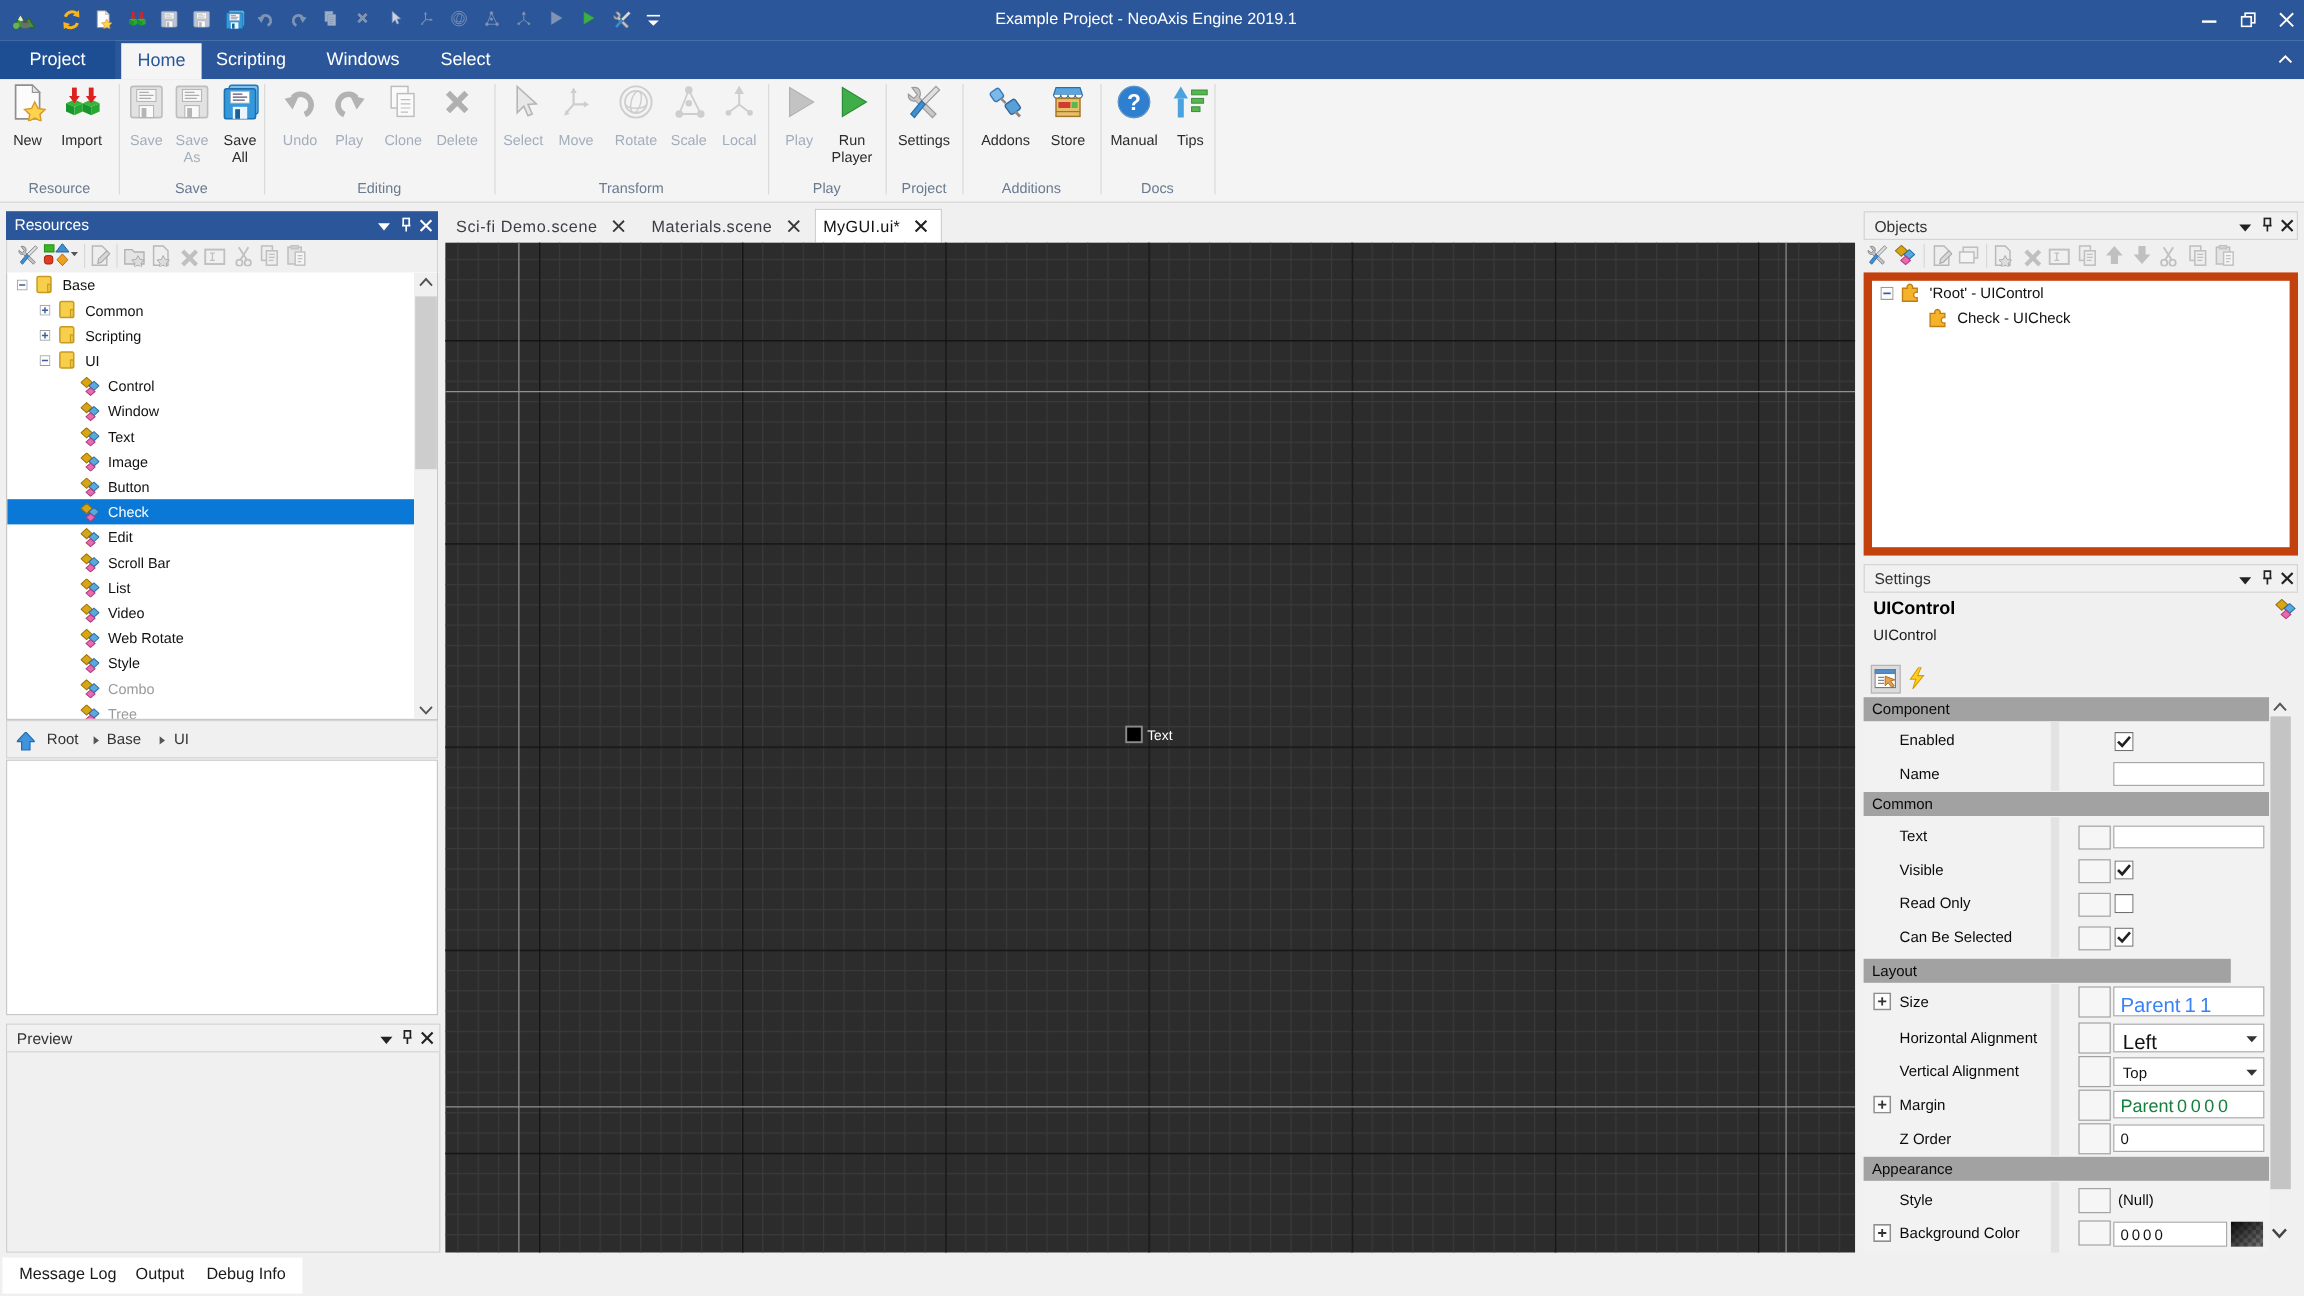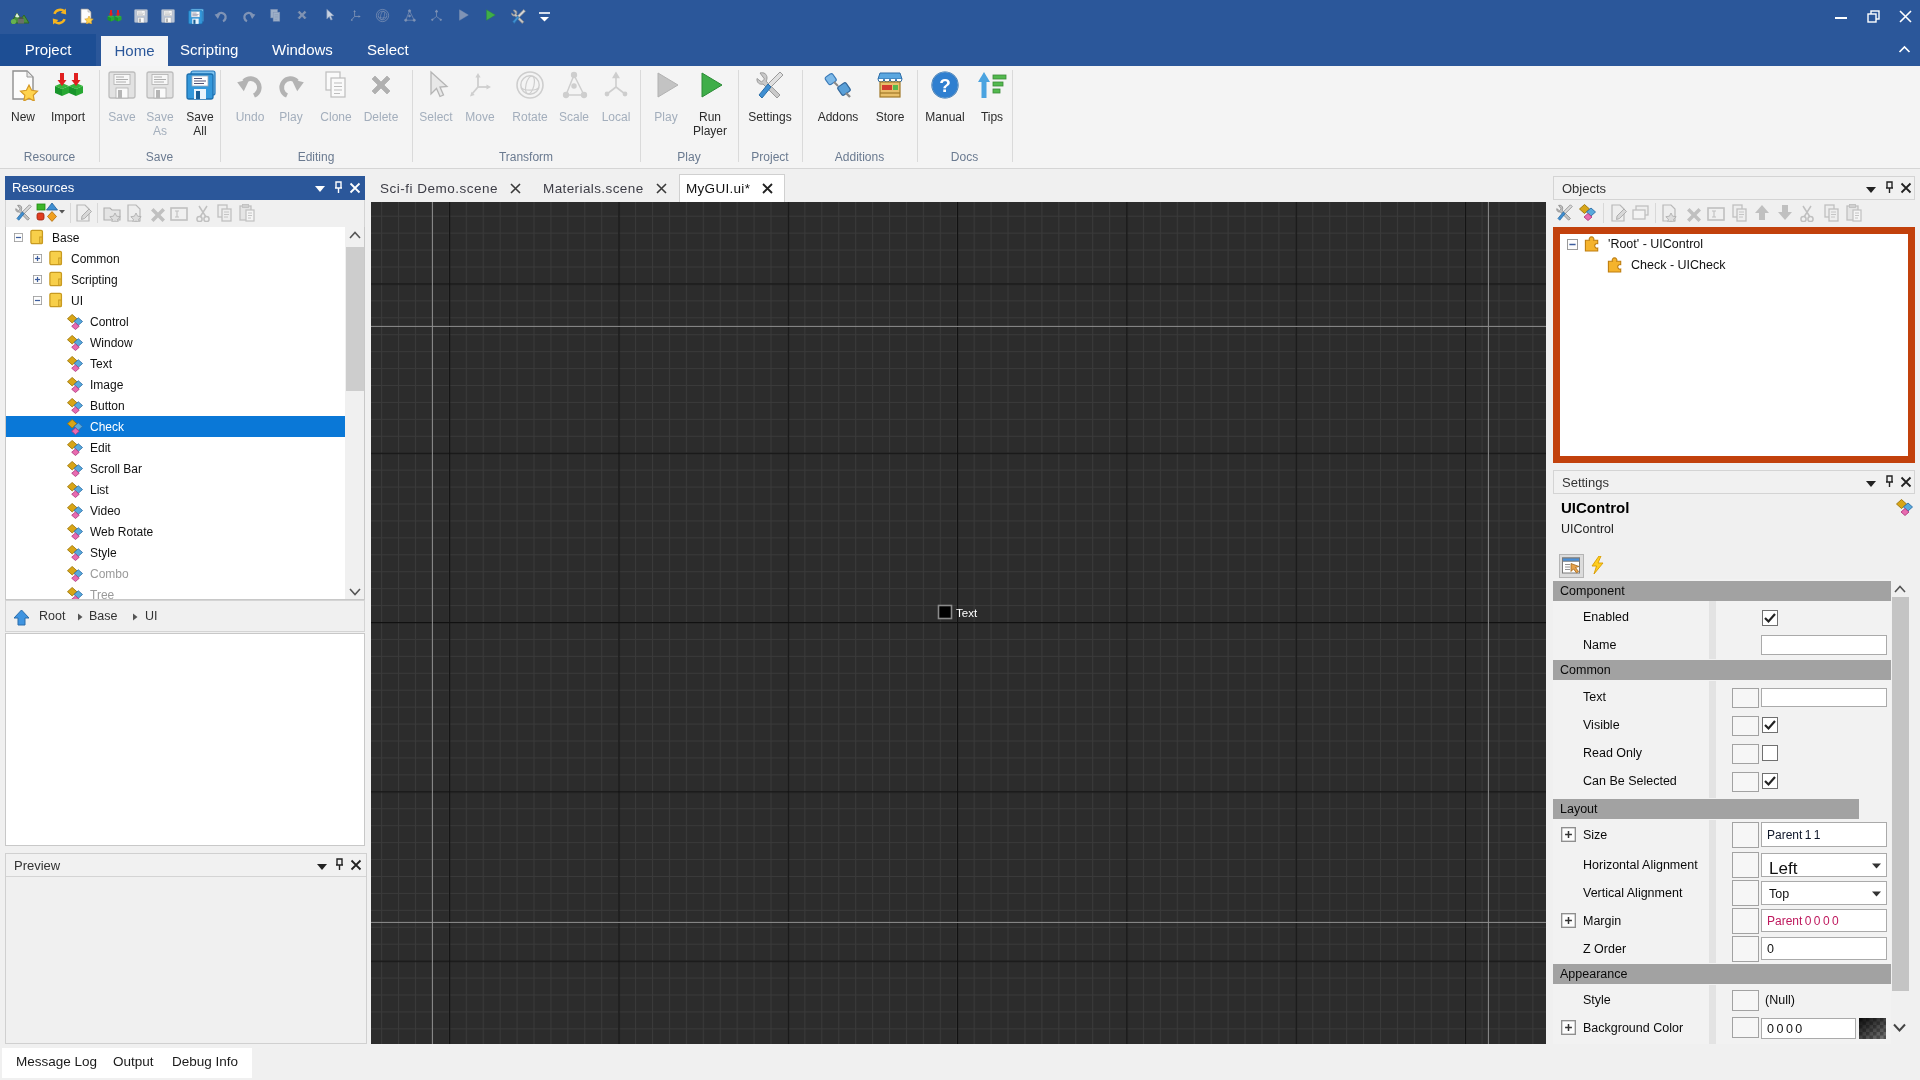--- a/index.html
+++ b/index.html
@@ -9,20 +9,21 @@
 .gl{font-size:12px;color:#6a7a90;text-align:center;white-space:nowrap}
 .sep{width:1px;background:#dadada}
 .ti{font-size:12px;color:#111;white-space:nowrap}
 .cat{background:#a2a2a2;color:#0a0a0a;font-size:12.5px;padding-left:7px;line-height:20px}
 .inp{background:#fff;border:1px solid #aaaaaa}
 .gbtn{background:#f6f6f6;border:1px solid #a2a2a2}
 .plbl{font-size:12.5px;color:#0a0a0a;white-space:nowrap}
 </style></head><body>
 <div id="root">
 <div class="abs" style="left:0;top:0;width:1920px;height:34px;background:#2b579a">
+<div class="abs" style="left:720px;top:8px;width:470px;height:18px;color:#fff;font-size:13.5px;text-align:center;white-space:nowrap">Example Project - NeoAxis Engine 2019.1</div>
 <div class="abs" style="left:1835px;top:16.5px;width:12px;height:2px;background:#fff"></div>
 <svg class="abs" style="left:1867px;top:10px" width="13" height="13" viewBox="0 0 13 13">
         <rect x="4" y="1" width="8" height="8" fill="none" stroke="#fff" stroke-width="1.4"></rect>
         <rect x="1" y="4" width="8" height="8" fill="#2b579a" stroke="#fff" stroke-width="1.4"></rect>
       </svg>
 <svg class="abs" style="left:1899px;top:10px" width="13" height="13" viewBox="0 0 13 13">
         <path d="M1 1 L12 12 M12 1 L1 12" stroke="#fff" stroke-width="1.6"></path>
       </svg>
 <svg class="abs" style="left:9px;top:8px" width="22" height="17" viewBox="0 0 22 17">
         <path d="M2 15 L8 5 L12 11 L15 7 L20 15 Z" fill="#4a8f3c" stroke="#2e6428" stroke-width="1"></path>
@@ -831,39 +832,39 @@
 <svg class="abs" style="left:209px;top:166px" width="16" height="16" viewBox="0 0 16 16">
           <rect x="0.5" y="0.5" width="15" height="15" fill="#fff" stroke="#707070"></rect>
         </svg>
 <div class="abs gbtn" style="left:179px;top:193px;width:27px;height:20px"></div>
 <svg class="abs" style="left:209px;top:194px" width="16" height="16" viewBox="0 0 16 16">
           <rect x="0.5" y="0.5" width="15" height="15" fill="#fff" stroke="#707070"></rect>
           <path d="M3 8 L6.5 11.5 L13 4" stroke="#222" stroke-width="2.2" fill="none"></path>
         </svg>
 <div class="abs gbtn" style="left:179px;top:243px;width:27px;height:26px"></div>
 <div class="abs inp" style="left:208px;top:243px;width:126px;height:25px">
-          <span style="position:absolute;left:5px;top:5.0px;font-size:12px;color:#0f172a;white-space:nowrap">Parent 1 1</span>
+          <span style="position:absolute;left:5px;top:5.0px;font-size:17px;color:#3b82f6;white-space:nowrap">Parent 1 1</span>
         </div>
 <div class="abs gbtn" style="left:179px;top:273px;width:27px;height:26px"></div>
 <div class="abs inp" style="left:208px;top:274px;width:126px;height:24px">
           <span style="position:absolute;left:7px;top:4.5px;font-size:17px;color:#111">Left</span>
           <svg style="position:absolute;right:4px;top:8.0px" width="11" height="8" viewBox="0 0 11 8">
             <path d="M1 1.5 L5.5 6.5 L10 1.5 Z" fill="#333"></path>
           </svg>
         </div>
 <div class="abs gbtn" style="left:179px;top:301px;width:27px;height:26px"></div>
 <div class="abs inp" style="left:208px;top:302px;width:126px;height:24px">
           <span style="position:absolute;left:7px;top:4.5px;font-size:12.5px;color:#111">Top</span>
           <svg style="position:absolute;right:4px;top:8.0px" width="11" height="8" viewBox="0 0 11 8">
             <path d="M1 1.5 L5.5 6.5 L10 1.5 Z" fill="#333"></path>
           </svg>
         </div>
 <div class="abs gbtn" style="left:179px;top:329px;width:27px;height:26px"></div>
 <div class="abs inp" style="left:208px;top:330px;width:126px;height:23px">
-          <span style="position:absolute;left:5px;top:4.0px;font-size:12px;color:#be185d;white-space:nowrap">Parent 0 0 0 0</span>
+          <span style="position:absolute;left:5px;top:4.0px;font-size:15px;color:#15803d;white-space:nowrap">Parent 0 0 0 0</span>
         </div>
 <div class="abs gbtn" style="left:179px;top:357px;width:27px;height:26px"></div>
 <div class="abs inp" style="left:208px;top:358px;width:126px;height:23px">
           <span style="position:absolute;left:5px;top:4.0px;font-size:12.5px;color:#111;white-space:nowrap">0</span>
         </div>
 <div class="abs gbtn" style="left:179px;top:411px;width:27px;height:21px"></div>
 <div class="abs plbl" style="left:212px;top:414px">(Null)</div>
 <div class="abs gbtn" style="left:179px;top:438px;width:27px;height:21px"></div>
 <div class="abs inp" style="left:208px;top:439px;width:95px;height:21px">
           <span style="position:absolute;left:5px;top:3.0px;font-size:12.5px;color:#111;white-space:nowrap">0 0 0 0</span>

